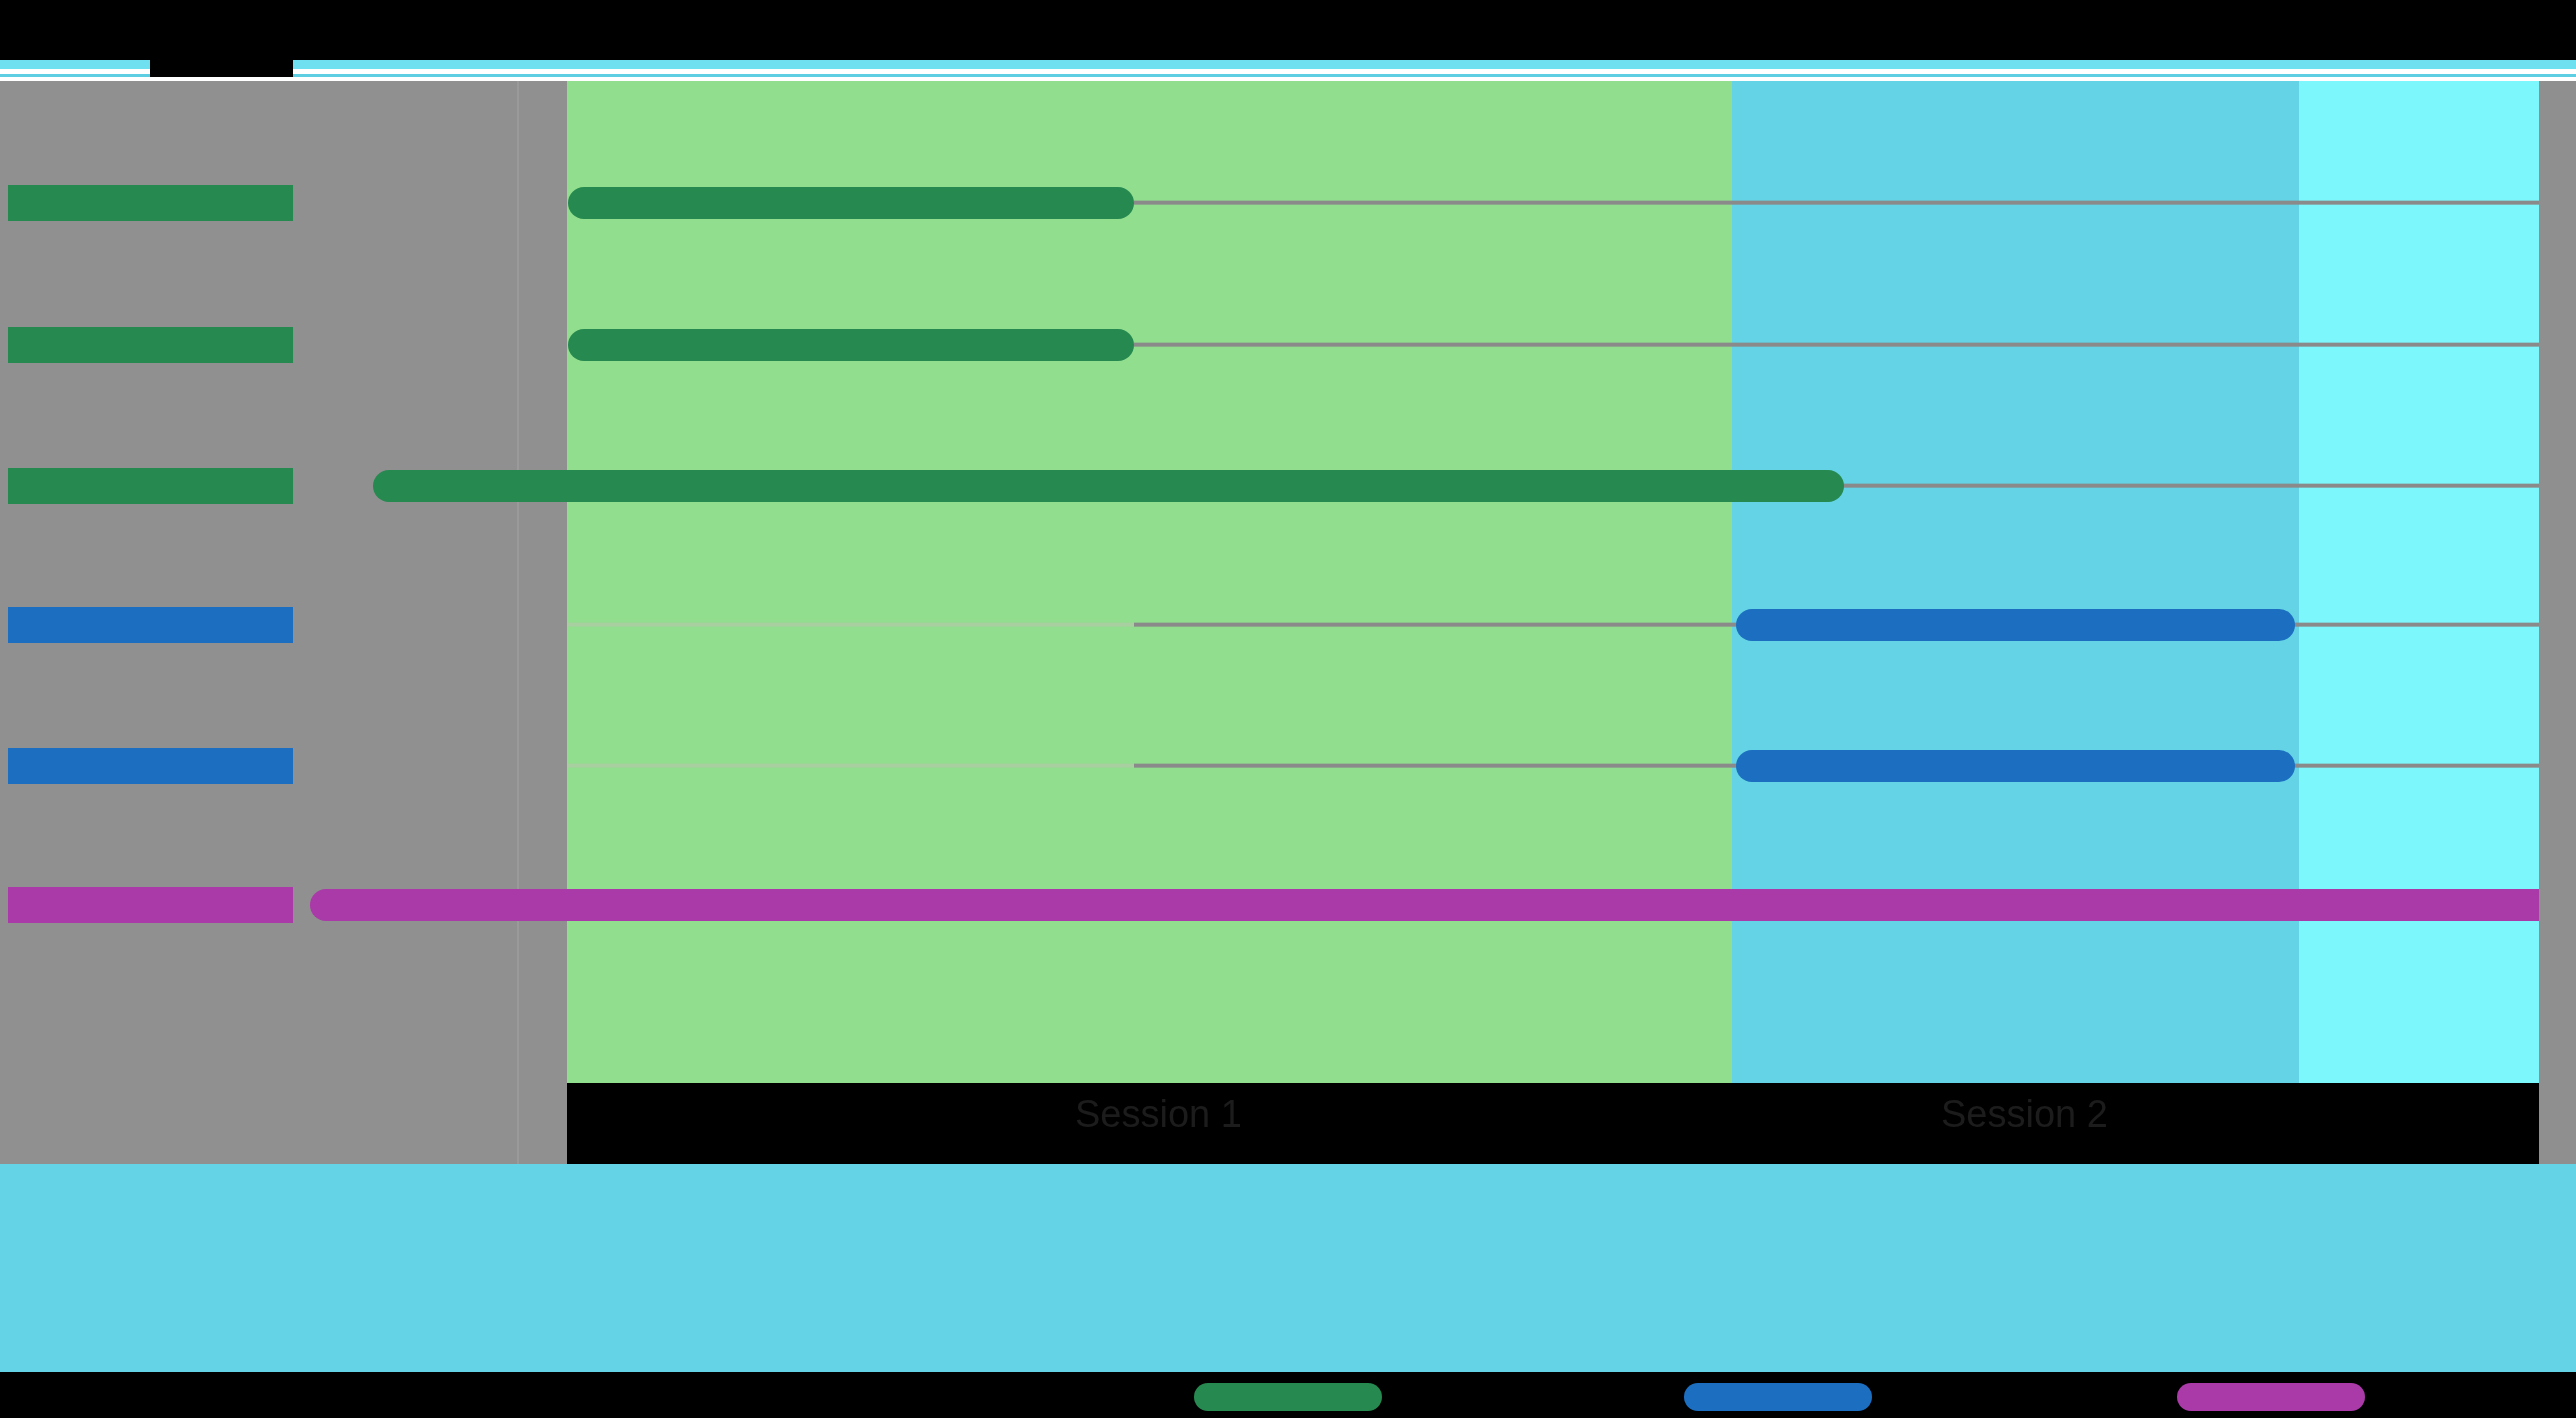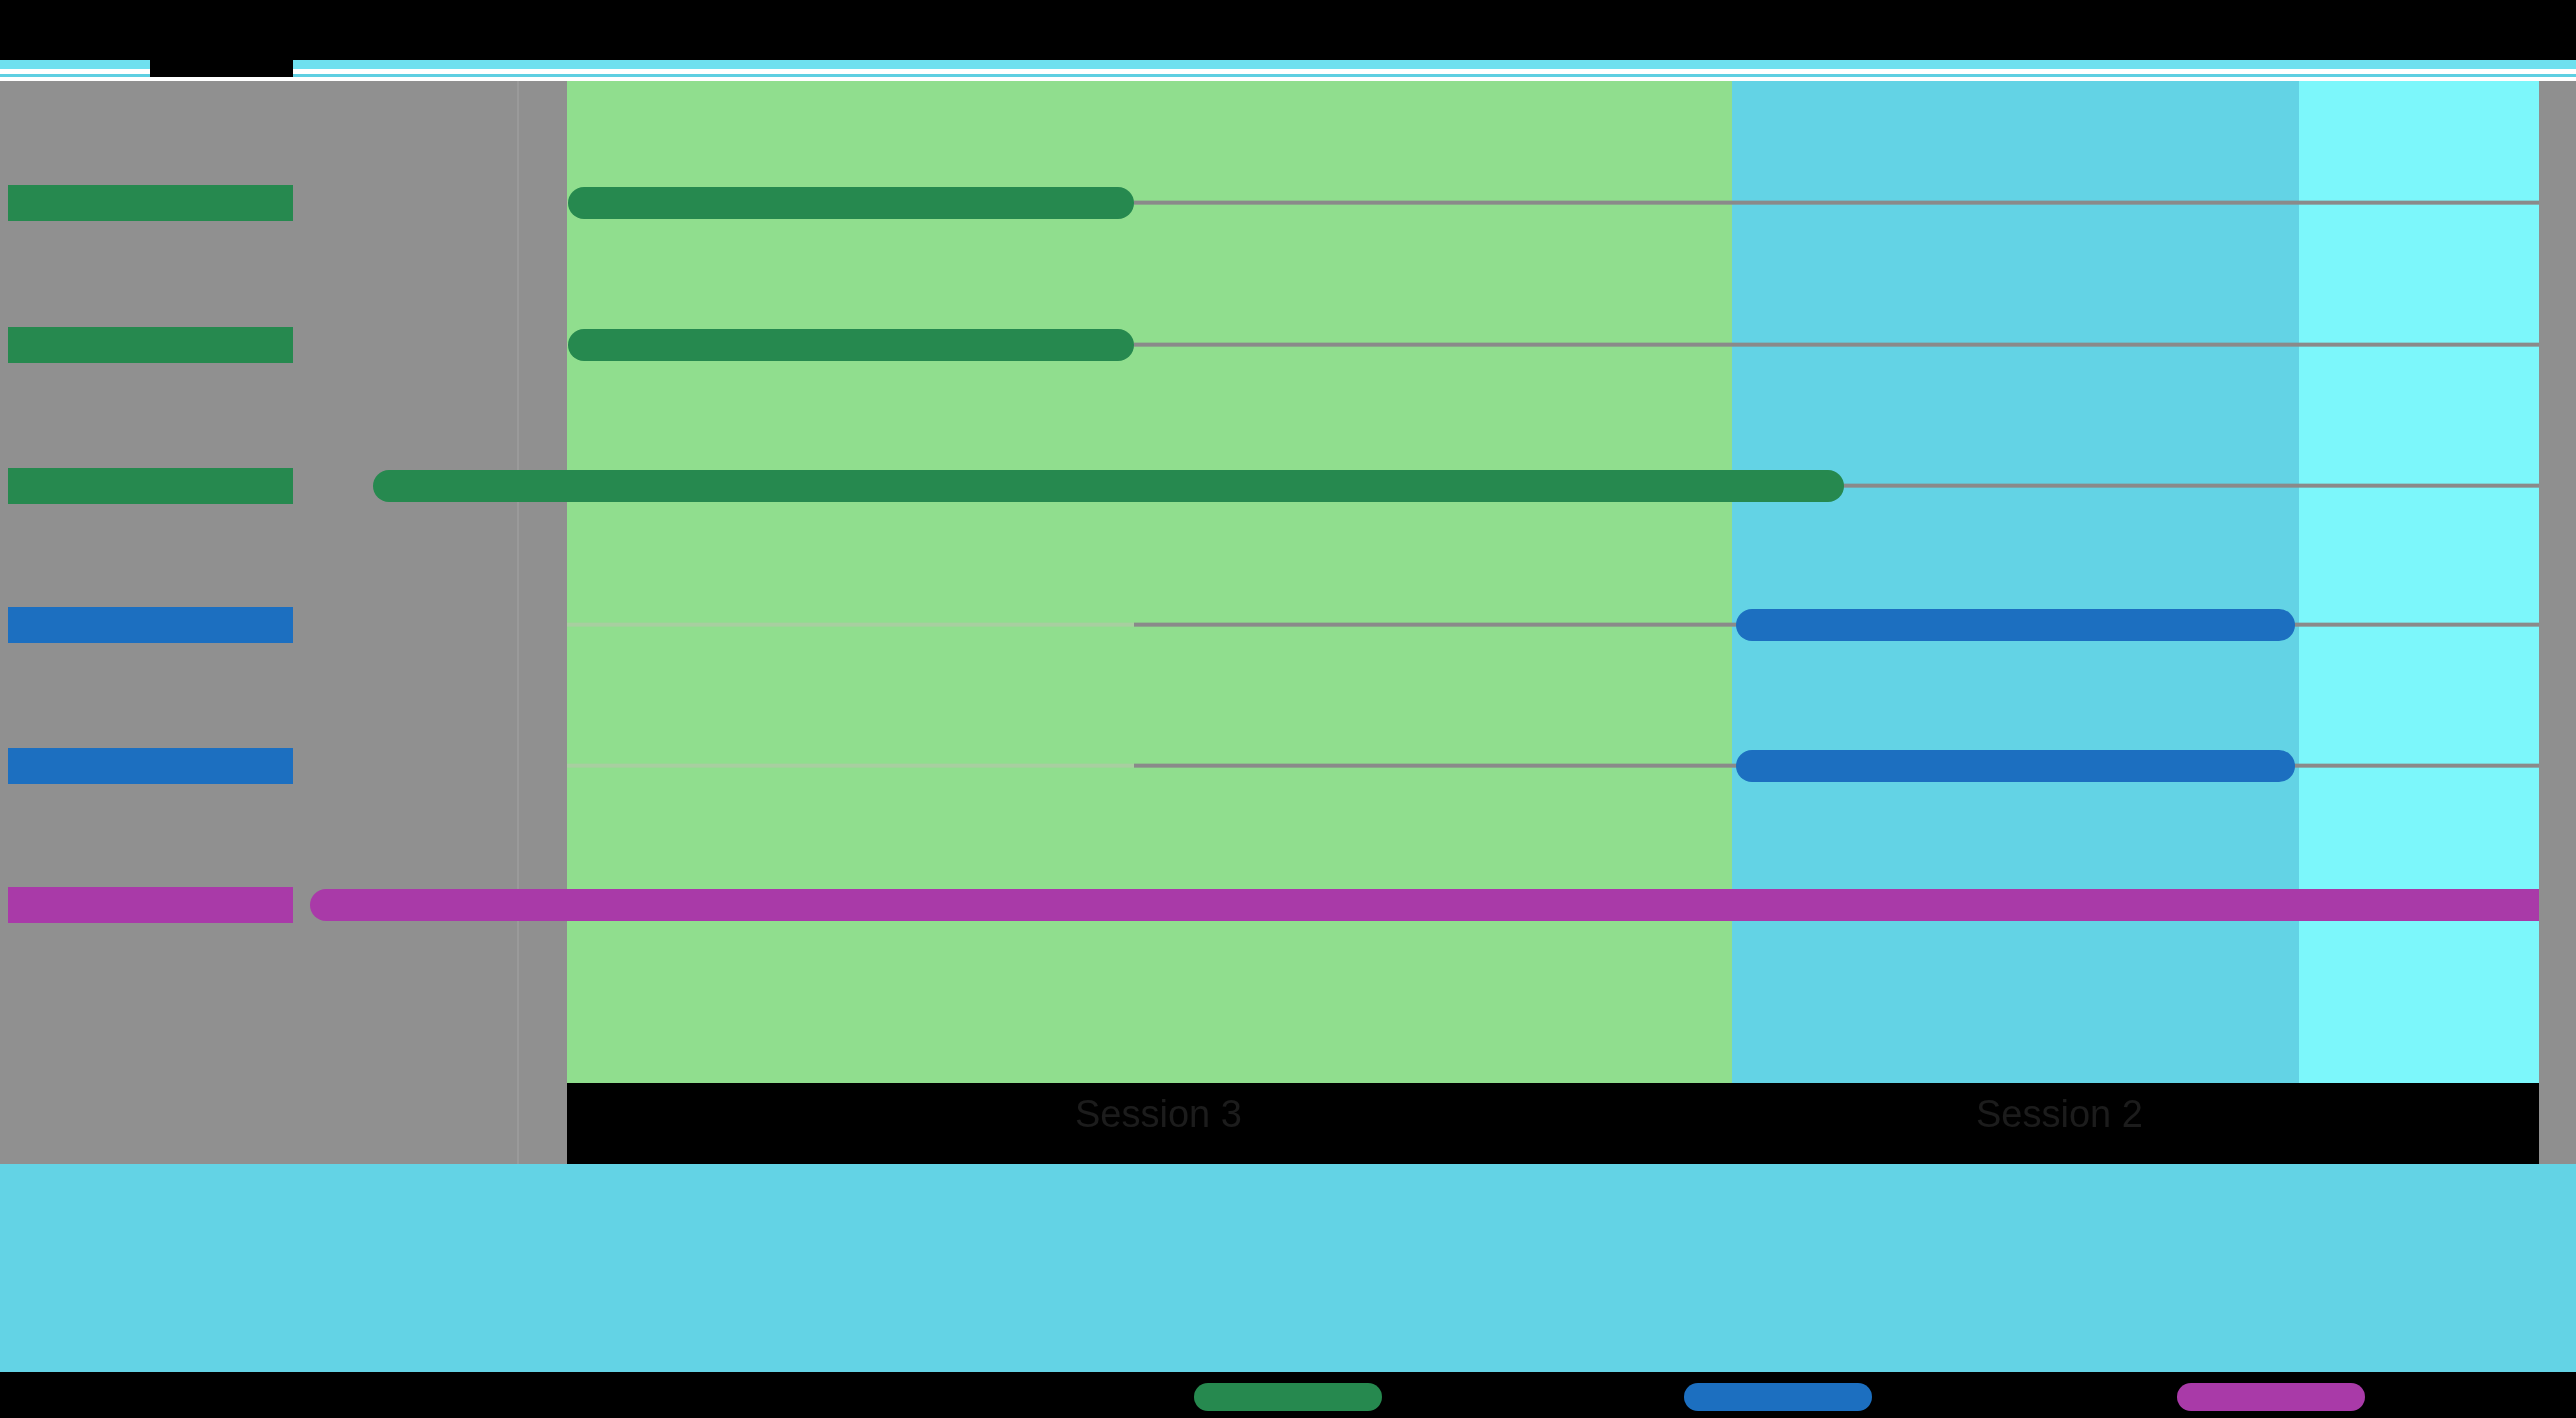--- a/index.html
+++ b/index.html
@@ -195,23 +195,23 @@
   <div class="top-strip s3"></div>
   <div class="top-strip s4"></div>
 
   <div class="header-redaction"></div>
 
   <div id="plot">
     <div class="gutter left"></div>
 
     <div id="session-bands">
         <div class="session-band" style="left: 567px; width: 1166px; background: rgb(144, 222, 142);"></div>
-        <div class="session-label" style="left: 1075px;">Session 3</div>
+        <div class="session-label" style="left: 1075px;">Session 1</div>
         <div class="session-band" style="left: 1732px; width: 567px; background: rgb(99, 211, 229);"></div>
-        <div class="session-label" style="left: 1941px; margin-left: 35px;">Session 2</div>
+        <div class="session-label" style="left: 1941px;">Session 2</div>
         <div class="session-band" style="left: 2299px; width: 240px; background: rgb(124, 247, 251);"></div>
       </div>
 
     <div class="gutter divider"></div>
 
     <div id="rows">
         <div class="row" style="top: 51px; height: 141px;">
           <div class="row-line-soft"></div>
           <div class="row-line" style="left: 1134px; width: 1406px;"></div>
           <div class="row-label-chip" style="background: rgb(38, 137, 79);"></div>

